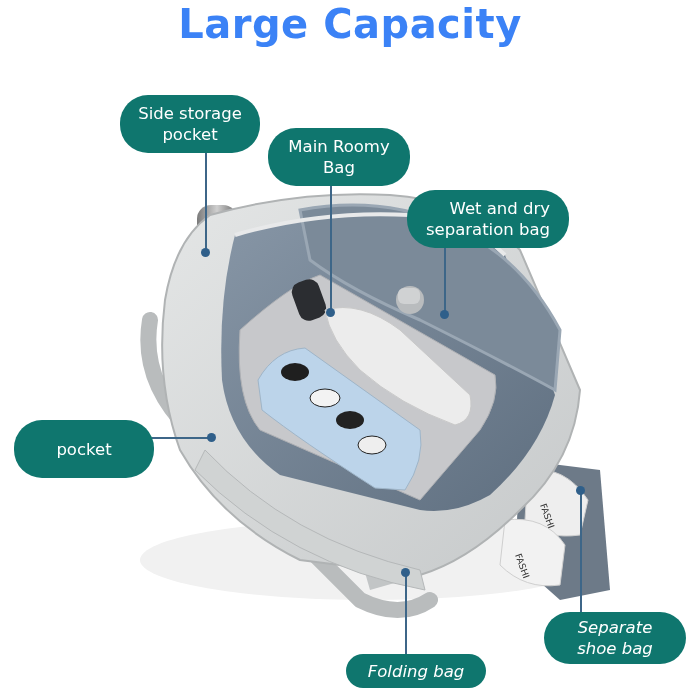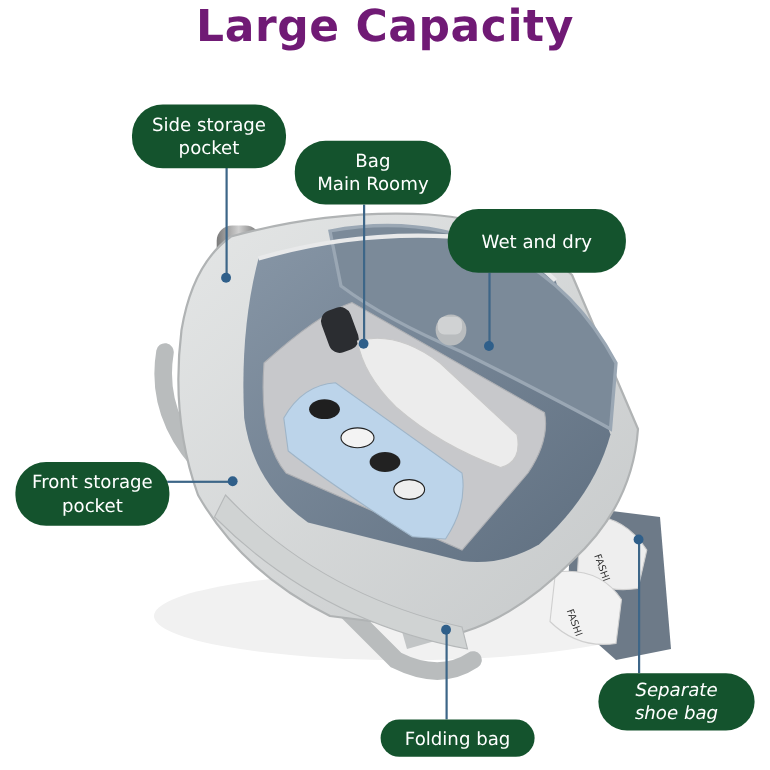--- a/index.html
+++ b/index.html
@@ -1,26 +1,26 @@
 <!DOCTYPE html>
 <html><head>
 <meta charset="utf-8">
 <style>
   * { box-sizing: border-box; margin: 0; padding: 0; }
   html, body { width: 700px; height: 700px; background: #ffffff; overflow: hidden; }
   body { position: relative; font-family: "DejaVu Sans", "Liberation Sans", sans-serif; }
 
   .title {
     position: absolute; left: 0; top: 0; width: 700px; text-align: center;
-    font-size: 40px; font-weight: bold; color: #701a75; letter-spacing: 0.5px;
+    font-size: 40px; font-weight: bold; color: #3b82f6; letter-spacing: 0.5px;
     line-height: 48px;
   }
 
   .callout {
-    position: absolute; background: #14532d; color: #ffffff;
+    position: absolute; background: #0f766e; color: #ffffff;
     border-radius: 28px; text-align: center;
     font-size: 16.5px; line-height: 21px;
     display: flex; align-items: center; justify-content: center;
     padding: 0 8px;
   }
   .leader { position: absolute; background: #3d6688; }
   .dot { position: absolute; width: 9px; height: 9px; border-radius: 50%; background: #2f5f8a; }
 
   .scene { position: absolute; left: 0; top: 0; width: 700px; height: 700px; }
 </style>
@@ -114,40 +114,40 @@
 
 <div class="callout" style="left:120px; top:95px; width:140px; height:58px;">
   <div>
     <div>Side storage</div>
     <div>pocket</div>
   </div>
 </div>
 
 <div class="callout" style="left:268px; top:128px; width:142px; height:58px;">
   <div>
+    <div>Main Roomy</div>
     <div>Bag</div>
-    <div>Main Roomy</div>
   </div>
 </div>
 
 <div class="callout" style="left:407px; top:190px; width:162px; height:58px;text-align:right;">
   <div>
     <div>Wet and dry</div>
+    <div>separation bag</div>
   </div>
 </div>
 
 <div class="callout" style="left:14px; top:420px; width:140px; height:58px;">
   <div>
-    <div>Front storage</div>
     <div>pocket</div>
   </div>
 </div>
 
 <div class="callout" style="left:544px; top:612px; width:142px; height:52px;font-style:italic;">
   <div>
     <div>Separate</div>
     <div>shoe bag</div>
   </div>
 </div>
 
-<div class="callout" style="left:346px; top:654px; width:140px; height:34px;">
+<div class="callout" style="left:346px; top:654px; width:140px; height:34px;font-style:italic;">
   <div>Folding bag</div>
 </div>
 
 </body></html>

